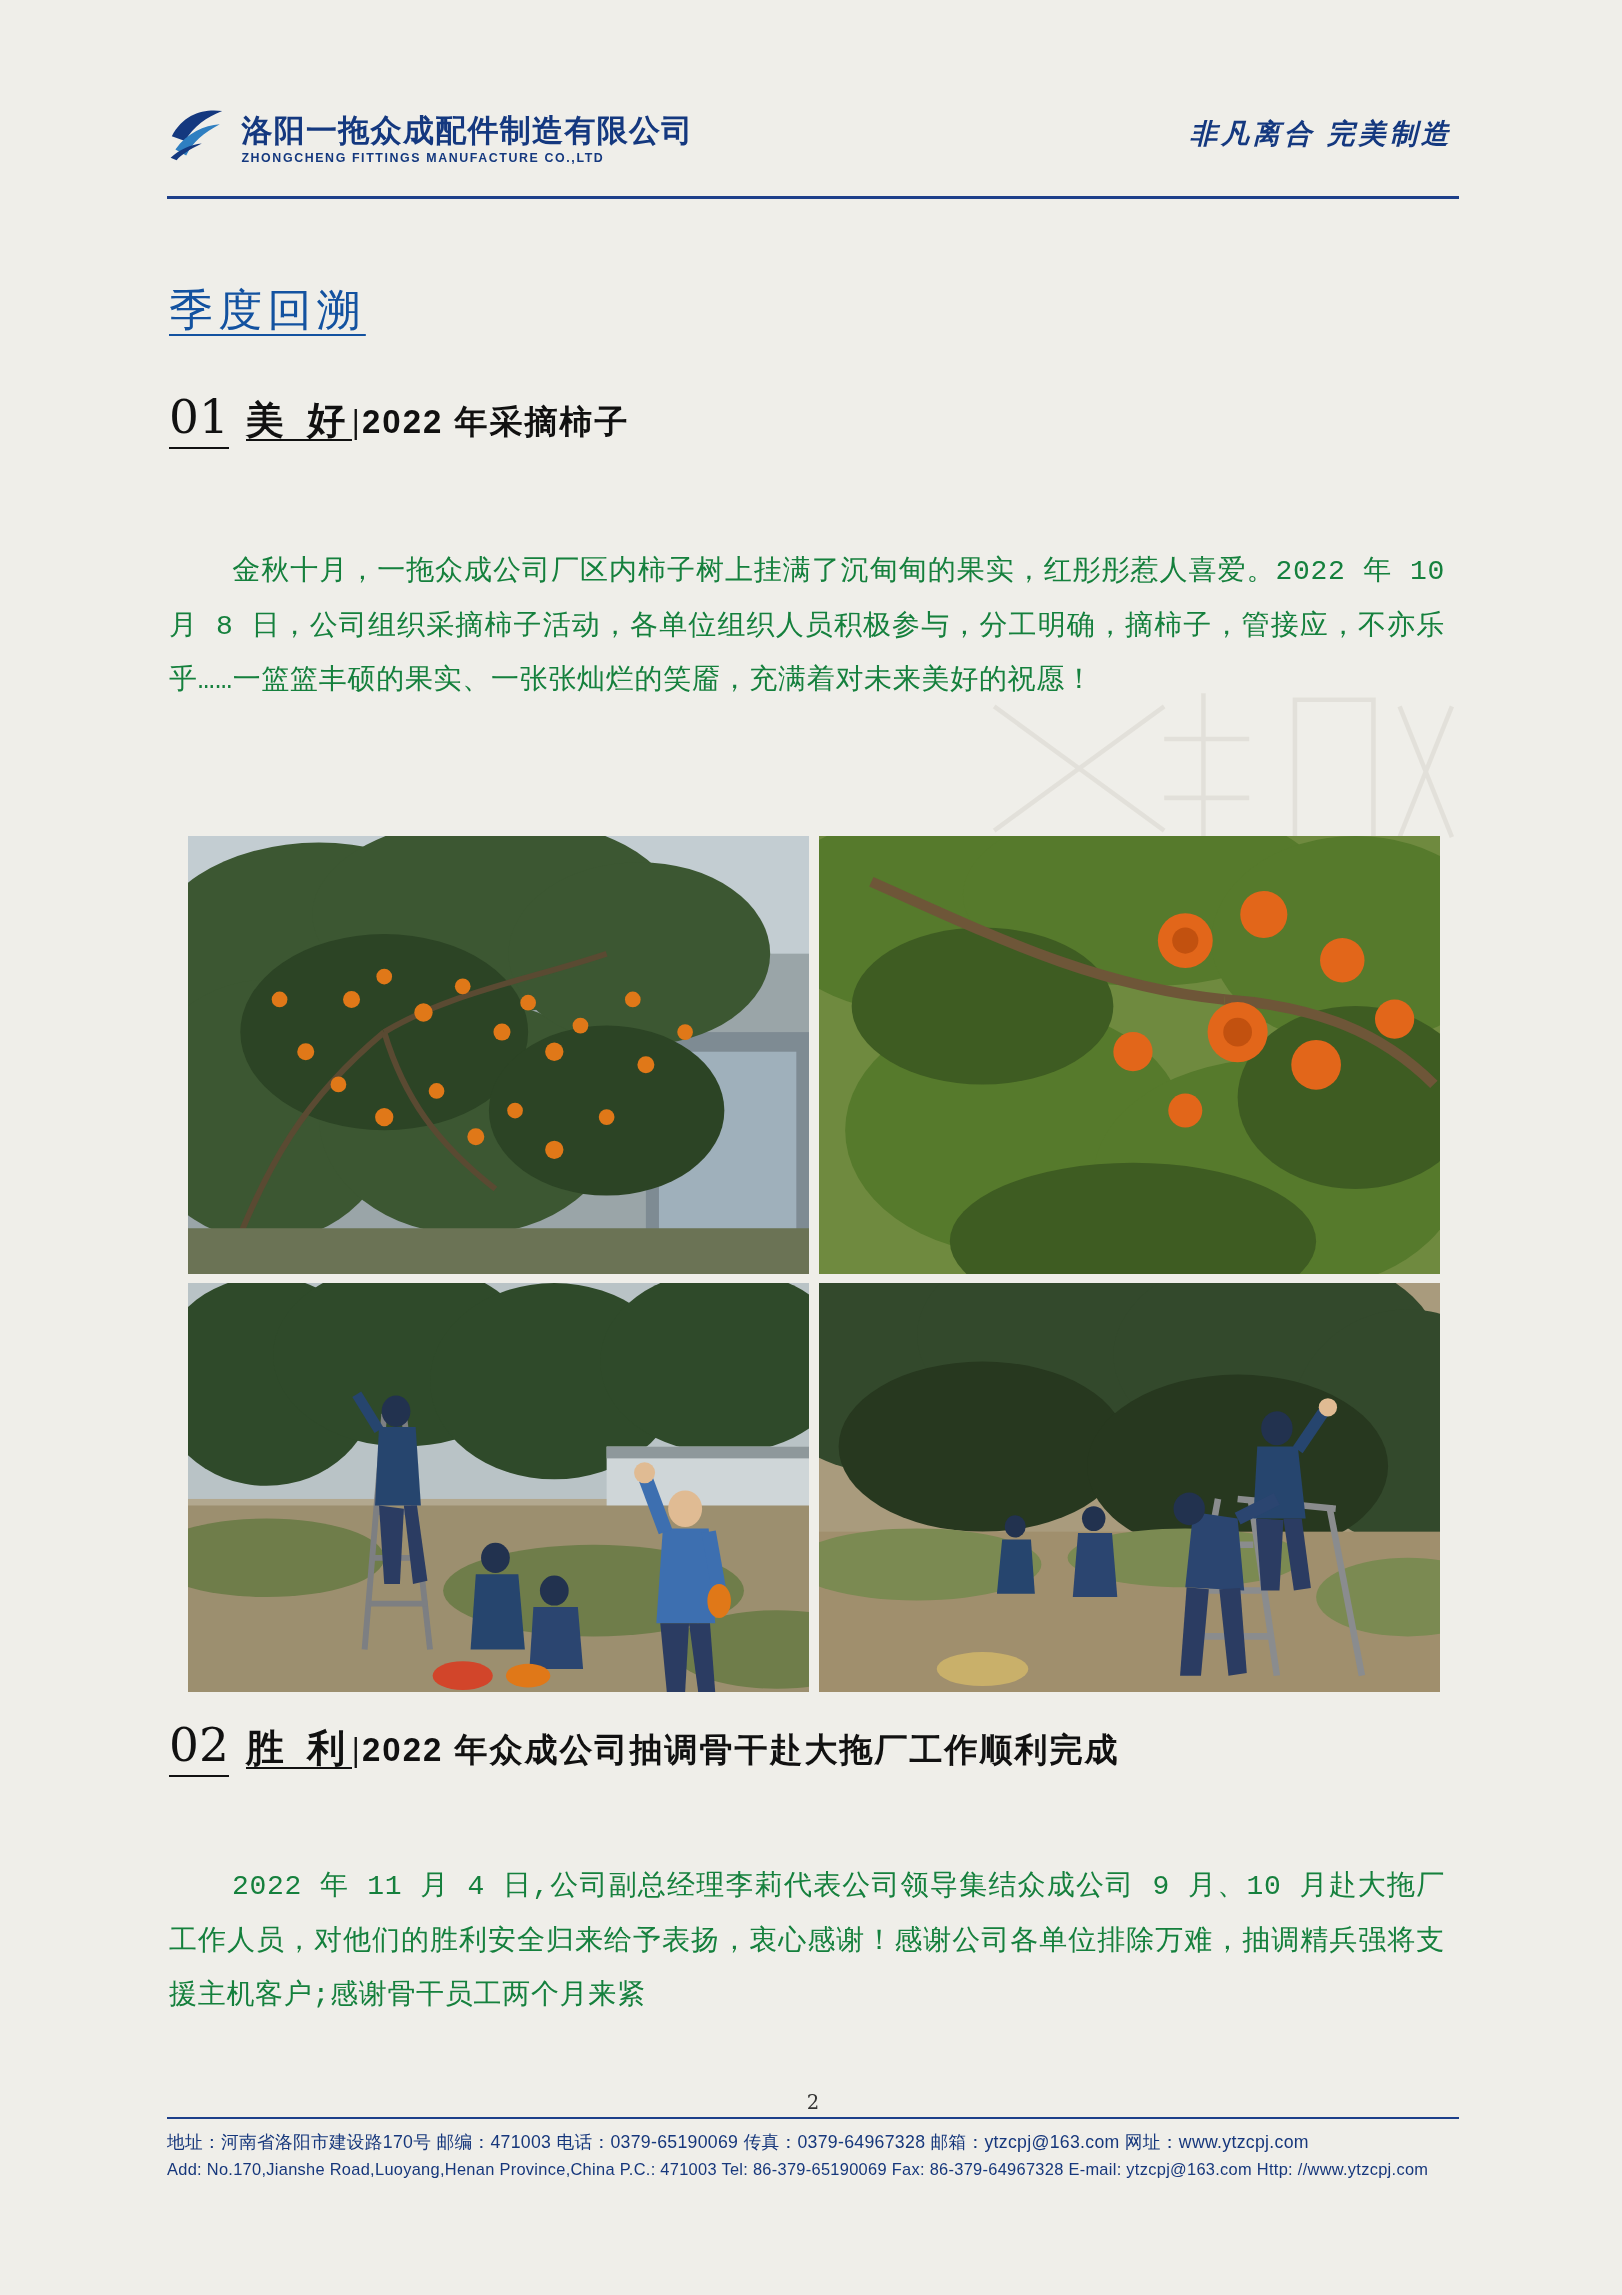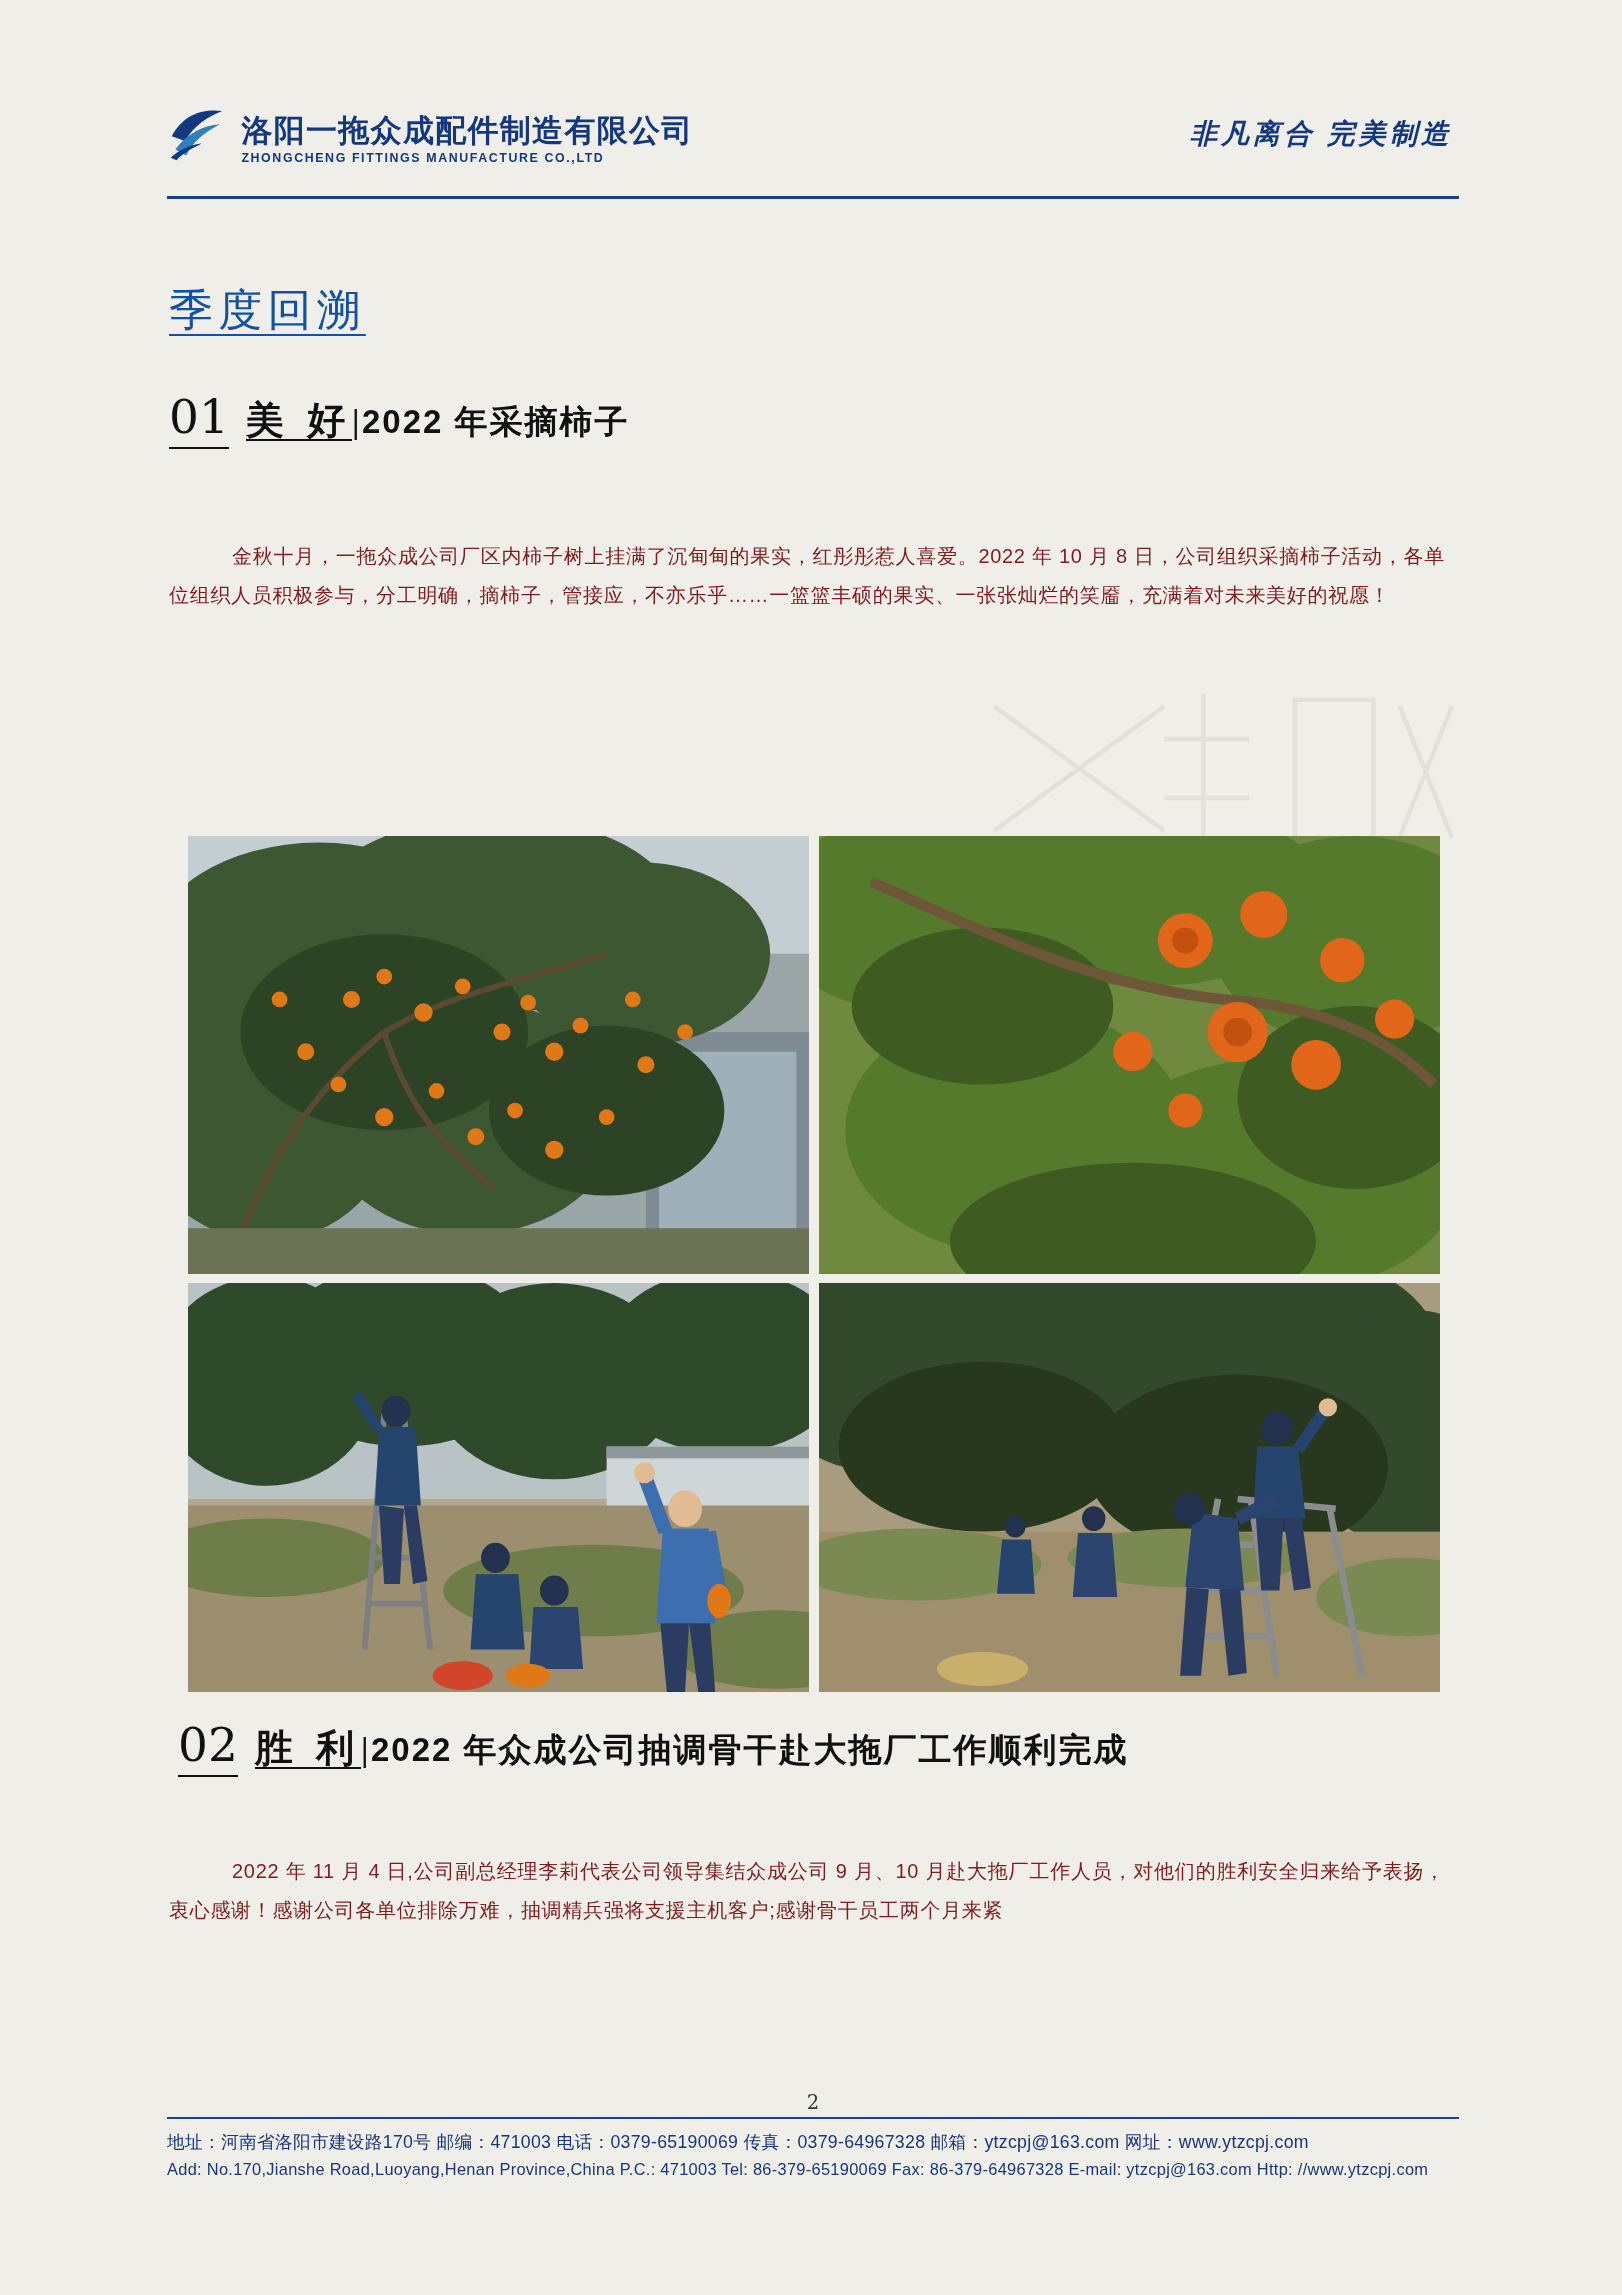--- a/index.html
+++ b/index.html
@@ -119,25 +119,25 @@
   }
   .art-title {
     font-size: 33px;
     font-family: "Liberation Sans", sans-serif;
     font-weight: bold;
     color: #111;
     letter-spacing: 2px;
   }
   .para {
     position: absolute;
-    font-size: 20px;
+    font-size: 28px;
     line-height: 1.95;
-    color: #7f1d1d;
+    color: #15803d;
     text-align: justify;
-    font-family: Liberation Sans, sans-serif;
+    font-family: Liberation Mono, monospace;
     letter-spacing: 0.7px;
   }
   .para .indent { display: inline-block; width: 63px; }
 
   
   .photos {
     position: absolute;
     left: 188px;
     top: 836px;
     width: 1252px;
@@ -427,21 +427,21 @@
           <ellipse cx="420" cy="360" rx="18" ry="19" fill="#22324f"></ellipse>
           <path d="M396 382 L448 382 L456 480 L388 480 Z" fill="#2b4570"></path>
           <ellipse cx="300" cy="372" rx="16" ry="17" fill="#22324f"></ellipse>
           <path d="M280 392 L324 392 L330 475 L272 475 Z" fill="#26456e"></path>
         </g>
         <ellipse cx="250" cy="590" rx="70" ry="26" fill="#c9b06a"></ellipse>
       </svg>
     </div>
   </div>
 
-  <div class="article-head" style="left:178px; top:1721px;">
+  <div class="article-head" style="left:169px; top:1721px;">
     <span class="art-num">02</span>
     <span class="art-kw">胜 利</span>
     <span class="art-sep">|</span>
     <span class="art-title">2022 年众成公司抽调骨干赴大拖厂工作顺利完成</span>
   </div>
 
   <p class="para" style="left:169px; top:1832px; width:1276px;">
     <span class="indent"></span><span>2022 年 11 月 4 日,公司副总经理李莉代表公司领导集结众成公司 9 月、10 月赴大拖厂工作人员，对他们的胜利安全归来给予表扬，衷心感谢！感谢公司各单位排除万难，抽调精兵强将支援主机客户;感谢骨干员工两个月来紧</span>
   </p>
 

